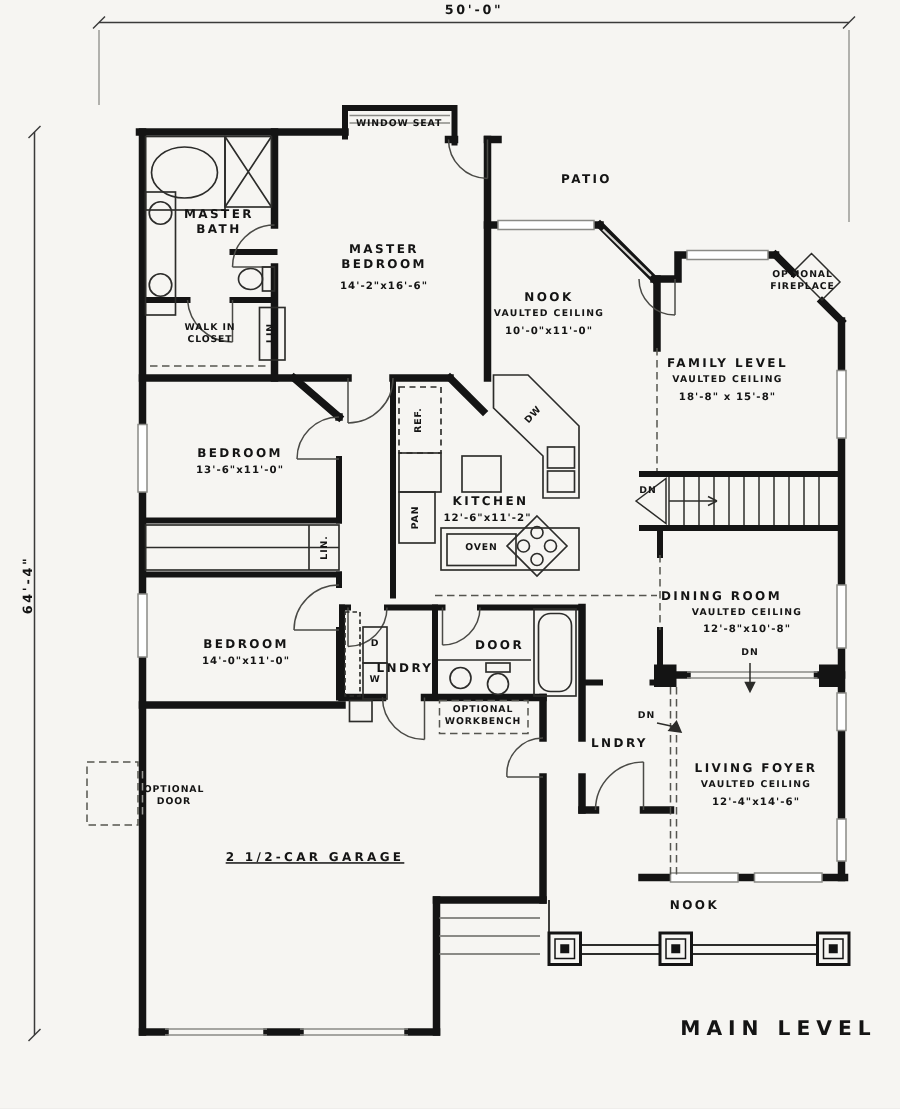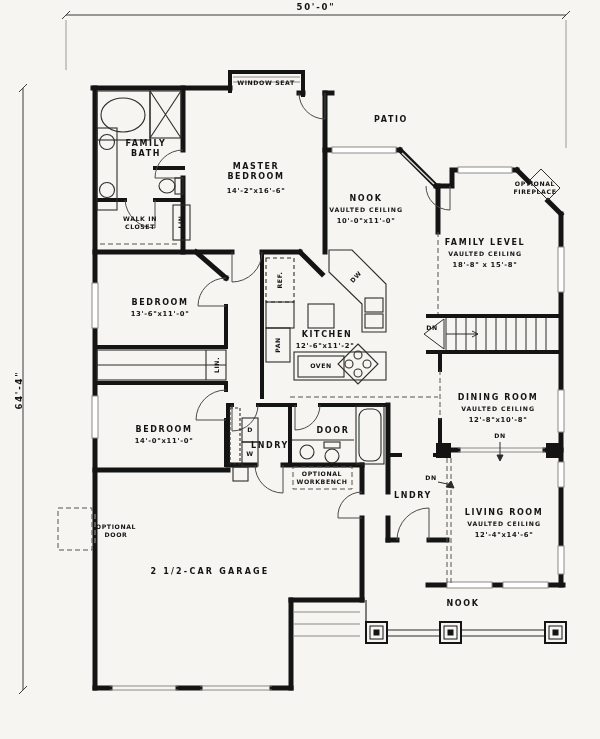--- a/index.html
+++ b/index.html
@@ -9,21 +9,21 @@
   .lbl{position:absolute;transform:translate(-50%,-50%);font:bold 8px "DejaVu Sans",sans-serif;
        letter-spacing:1.6px;color:#141414;white-space:nowrap;text-align:center;line-height:1.3;}
   .wrap{white-space:normal;}
   .sz{font-size:6.8px;letter-spacing:0.7px;}
   .note{font-size:6.2px;letter-spacing:0.9px;}
   .tiny{font-size:6.2px;letter-spacing:0.6px;}
   .vert{transform:translate(-50%,-50%) rotate(-90deg);}
   .diag{transform:translate(-50%,-50%) rotate(-48deg);}
   .dim{font-size:8.5px;letter-spacing:1.8px;}
   .big{font-size:13.5px;letter-spacing:4px;}
-  .g2{letter-spacing:2.2px;}
+  .g2{letter-spacing:2.2px;text-decoration:underline;}
 </style>
 </head>
 <body>
 
 <div id="canvas">
 
 <svg id="plan-svg" width="600" height="739" viewBox="0 0 600 739">
 
   <g stroke="#3a3a3a" stroke-width="1" fill="none">
     <path d="M66,15 L566,15"></path>
@@ -271,21 +271,21 @@
     <rect x="549" y="626" width="13" height="13" stroke-width="1"></rect>
     <rect x="553" y="630" width="5" height="5" fill="#141414"></rect>
   </g>
 </svg>
 
 <div class="lbl dim" style="left:316px;top:8px">50'-0"</div>
 <div class="lbl dim vert" style="left:20px;top:390px">64'-4"</div>
 
 <div class="lbl tiny" style="left:266px;top:83px">WINDOW SEAT</div>
 
-<div class="lbl wrap" style="left:146px;top:149px;width:64px">FAMILY BATH</div>
+<div class="lbl wrap" style="left:146px;top:149px;width:64px">MASTER BATH</div>
 <div class="lbl tiny wrap" style="left:140px;top:223px;width:62px">WALK IN CLOSET</div>
 <div class="lbl tiny vert" style="left:181px;top:222px">LIN</div>
 
 <div class="lbl wrap" style="left:256px;top:172px;width:84px">MASTER BEDROOM</div>
 <div class="lbl sz" style="left:256px;top:191px">14'-2"x16'-6"</div>
 
 <div class="lbl" style="left:391px;top:120px">PATIO</div>
 
 <div class="lbl" style="left:366px;top:199px">NOOK</div>
 <div class="lbl note" style="left:366px;top:210px">VAULTED CEILING</div>
@@ -304,41 +304,42 @@
 <div class="lbl tiny vert" style="left:280px;top:280px">REF.</div>
 <div class="lbl tiny vert" style="left:278px;top:345px">PAN</div>
 <div class="lbl tiny diag" style="left:356px;top:277px">DW</div>
 
 <div class="lbl" style="left:327px;top:335px">KITCHEN</div>
 <div class="lbl sz" style="left:325px;top:346px">12'-6"x11'-2"</div>
 <div class="lbl tiny" style="left:321px;top:366px">OVEN</div>
 
 <div class="lbl tiny" style="left:432px;top:328px">DN</div>
 
-<div class="lbl" style="left:498px;top:398px">DINING ROOM</div>
+<div class="lbl" style="left:481px;top:398px">DINING ROOM</div>
 <div class="lbl note" style="left:498px;top:409px">VAULTED CEILING</div>
 <div class="lbl sz" style="left:498px;top:420px">12'-8"x10'-8"</div>
 <div class="lbl tiny" style="left:500px;top:436px">DN</div>
 
 <div class="lbl" style="left:164px;top:430px">BEDROOM</div>
 <div class="lbl sz" style="left:164px;top:441px">14'-0"x11'-0"</div>
 
 <div class="lbl tiny" style="left:250px;top:430px">D</div>
 <div class="lbl tiny" style="left:250px;top:454px">W</div>
 <div class="lbl" style="left:270px;top:446px">LNDRY</div>
 
 <div class="lbl" style="left:333px;top:431px">DOOR</div>
 <div class="lbl tiny wrap" style="left:322px;top:478px;width:72px">OPTIONAL WORKBENCH</div>
 
 <div class="lbl" style="left:413px;top:496px">LNDRY</div>
 <div class="lbl tiny" style="left:431px;top:478px">DN</div>
 
-<div class="lbl" style="left:504px;top:513px">LIVING ROOM</div>
+<div class="lbl" style="left:504px;top:513px">LIVING FOYER</div>
 <div class="lbl note" style="left:504px;top:524px">VAULTED CEILING</div>
 <div class="lbl sz" style="left:504px;top:535px">12'-4"x14'-6"</div>
 
 <div class="lbl tiny wrap" style="left:116px;top:531px;width:56px">OPTIONAL DOOR</div>
 <div class="lbl g2" style="left:210px;top:572px">2 1/2-CAR GARAGE</div>
 
 <div class="lbl" style="left:463px;top:604px">NOOK</div>
 
+<div class="lbl big" style="left:519px;top:687px">MAIN LEVEL</div>
 
 </div>
 
 </body></html>

